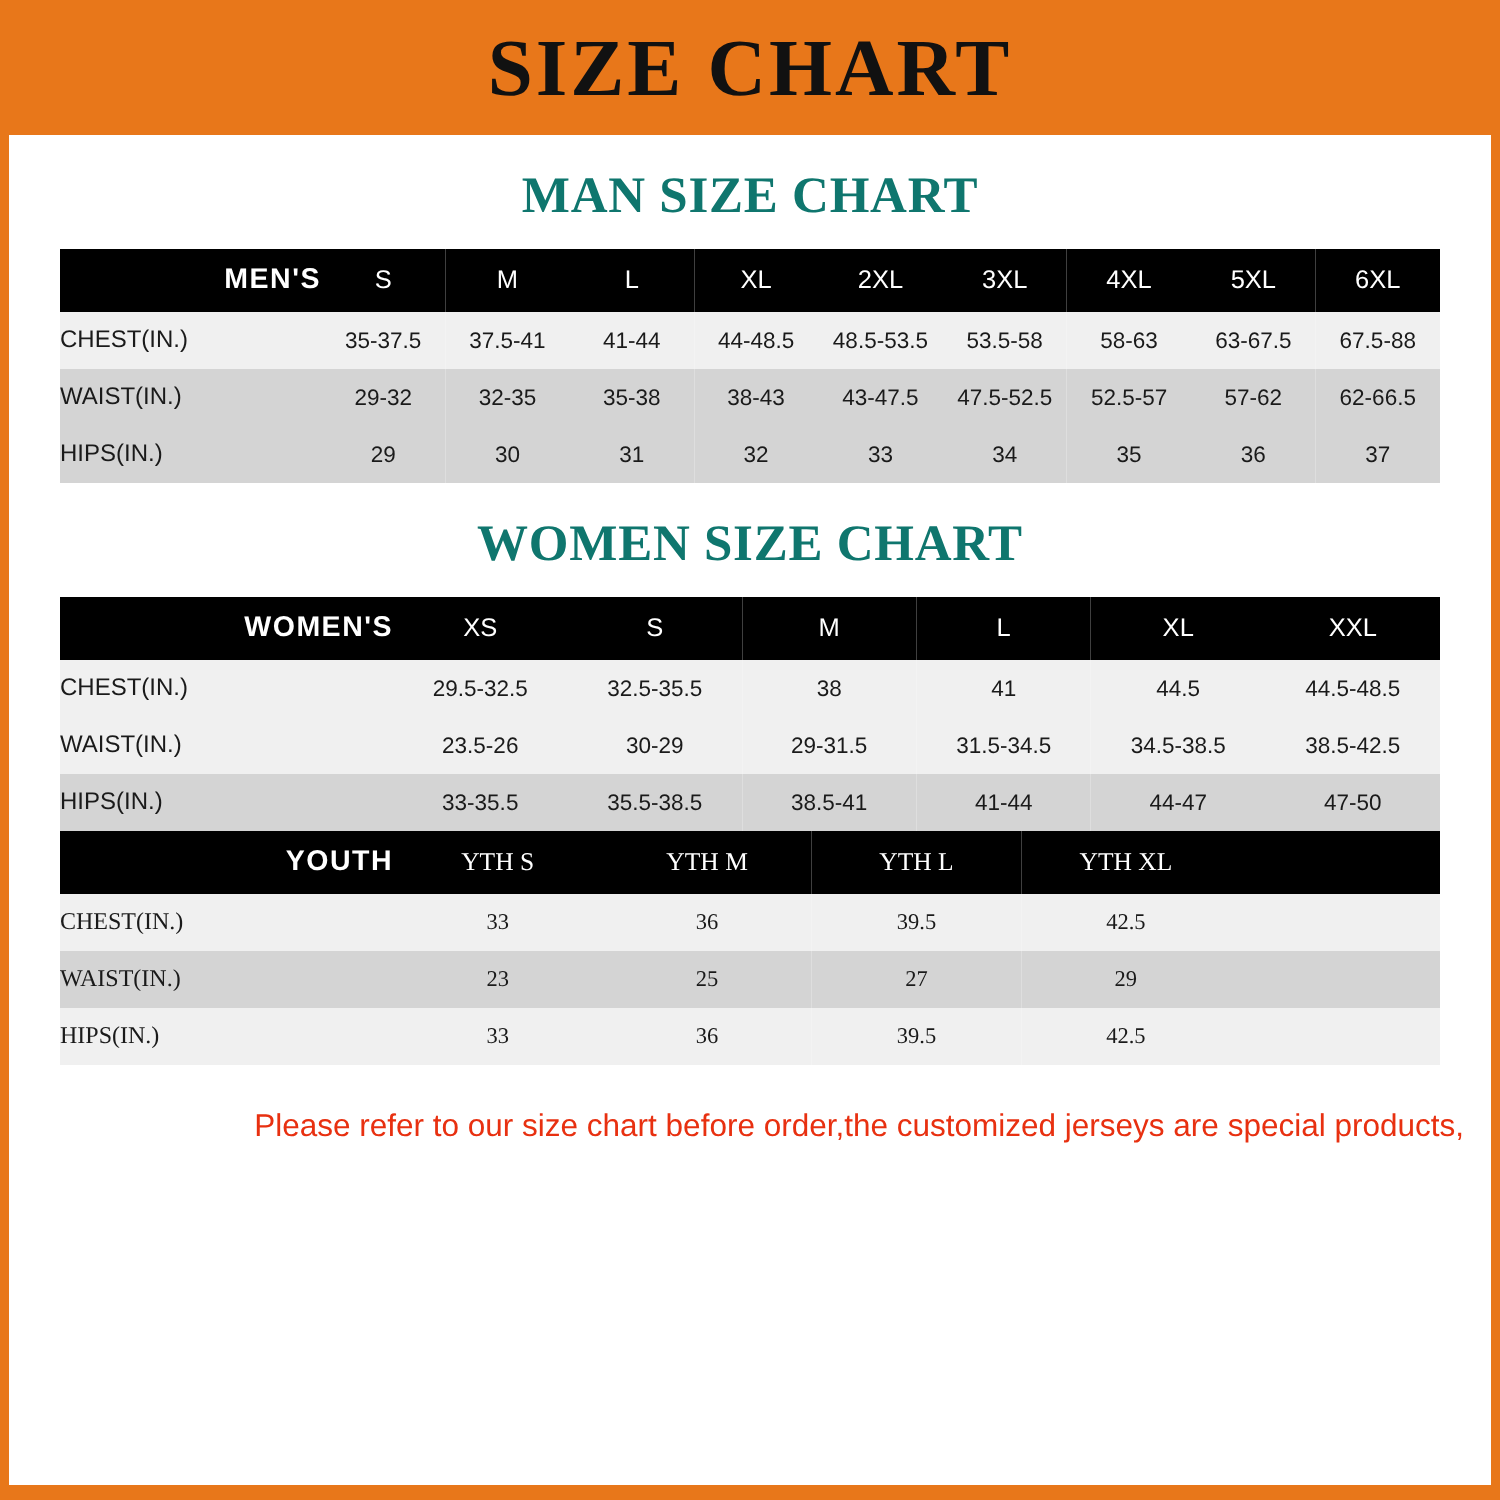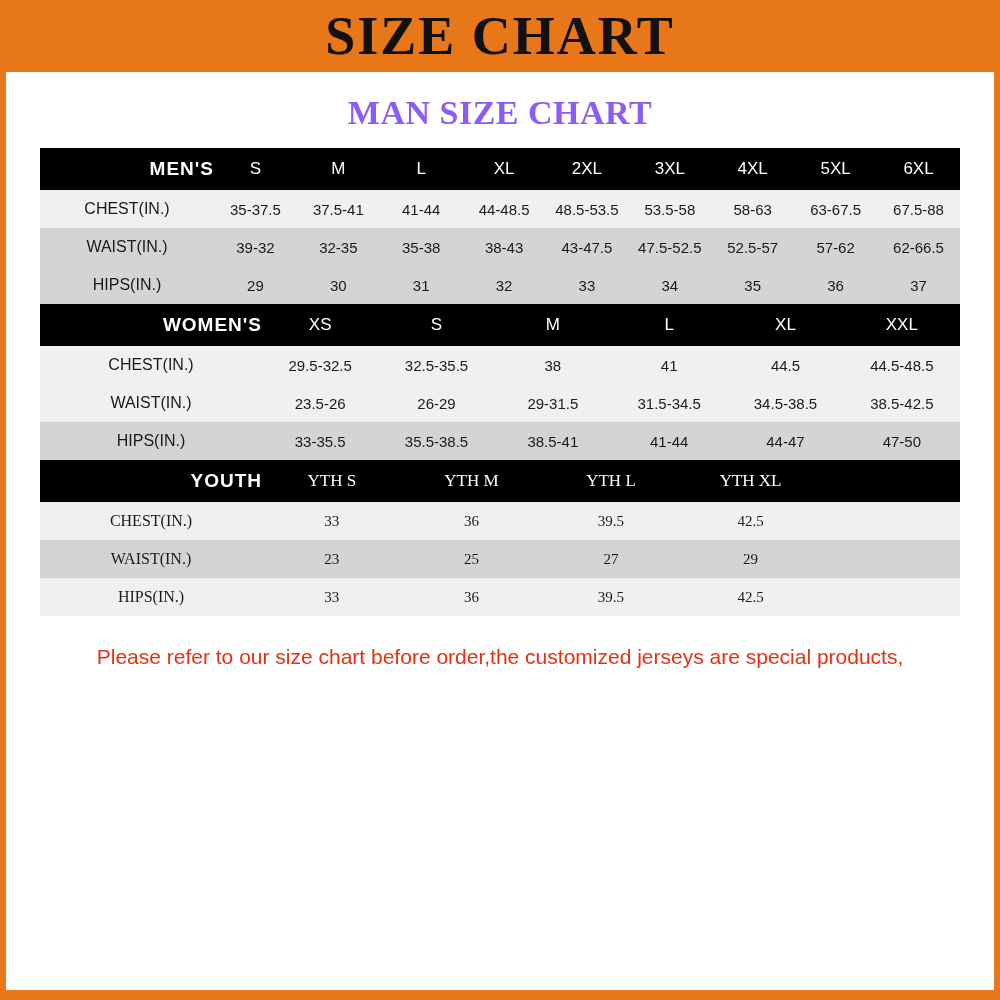--- a/index.html
+++ b/index.html
@@ -19,21 +19,21 @@
     height: 1000px;
     position: relative;
     box-sizing: border-box;
     border-left: 6px solid #E8771A;
     border-right: 6px solid #E8771A;
     background: #ffffff;
   }
   
   .header-band {
     background: #E8771A;
-    height: 72px;
+    height: 90px;
     margin-left: -6px;
     margin-right: -6px;
     display: flex;
     align-items: center;
     justify-content: center;
   }
   .header-title {
     font-family: "Liberation Serif", serif;
     font-weight: bold;
     font-size: 54px;
@@ -44,21 +44,21 @@
   
   .section {
     padding: 0 34px;
   }
   .section-title {
     text-align: center;
     font-family: "Liberation Serif", serif;
     font-weight: bold;
     font-size: 34px;
     letter-spacing: 0.5px;
-    color: #8b5cf6;
+    color: #0f766e;
     margin: 22px 0 16px 0;
   }
   table.size-table {
     width: 100%;
     border-collapse: collapse;
     table-layout: fixed;
   }
   table.size-table th,
   table.size-table td {
     text-align: center;
@@ -83,37 +83,37 @@
     padding-left: 22px;
     font-size: 19px;
   }
   table.size-table tbody tr.shade {
     background: #d4d4d4;
   }
   table.size-table tbody tr.plain {
     background: #f0f0f0;
   }
   table.size-table tbody td.rowhead {
-    text-align: center;
+    text-align: left;
     font-size: 16px;
   }
   
   .women-table thead th.corner { font-size: 21px; }
   .women-table thead th { font-size: 19px; margin-left: 21px; }
   .women-table th, .women-table td { height: 43px; font-size: 16px; }
   .youth-table thead th.corner { font-size: 21px; }
   .youth-table thead th { font-size: 19px; }
   .youth-table th, .youth-table td { height: 43px; font-size: 16px; font-family: Liberation Serif, serif; }
   
   .note {
     margin: 26px 18px 0 18px;
     color: #E83010;
     font-size: 21px;
     line-height: 1.45;
-    text-align: center;
+    text-align: right;
   }
   .note div { white-space: nowrap; }
   .bottom-band {
     position: absolute;
     left: -6px;
     right: -6px;
     bottom: 0;
     height: 10px;
     background: #E8771A;
   }
@@ -152,21 +152,21 @@
           <td>41-44</td>
           <td>44-48.5</td>
           <td>48.5-53.5</td>
           <td>53.5-58</td>
           <td>58-63</td>
           <td>63-67.5</td>
           <td>67.5-88</td>
         </tr>
         <tr class="shade">
           <td class="rowhead">WAIST(IN.)</td>
-          <td>39-32</td>
+          <td>29-32</td>
           <td>32-35</td>
           <td>35-38</td>
           <td>38-43</td>
           <td>43-47.5</td>
           <td>47.5-52.5</td>
           <td>52.5-57</td>
           <td>57-62</td>
           <td>62-66.5</td>
         </tr>
         <tr class="shade">
@@ -179,20 +179,21 @@
           <td>34</td>
           <td>35</td>
           <td>36</td>
           <td>37</td>
         </tr>
       </tbody>
     </table>
   </div>
 
   <div class="section">
+    <div class="section-title">WOMEN SIZE CHART</div>
     <table class="size-table women-table">
       <thead>
         <tr>
           <th class="corner" style="width:200px">WOMEN'S</th>
           <th>XS</th>
           <th>S</th>
           <th>M</th>
           <th>L</th>
           <th>XL</th>
           <th>XXL</th>
@@ -204,21 +205,21 @@
           <td>29.5-32.5</td>
           <td>32.5-35.5</td>
           <td>38</td>
           <td>41</td>
           <td>44.5</td>
           <td>44.5-48.5</td>
         </tr>
         <tr class="plain">
           <td class="rowhead">WAIST(IN.)</td>
           <td>23.5-26</td>
-          <td>26-29</td>
+          <td>30-29</td>
           <td>29-31.5</td>
           <td>31.5-34.5</td>
           <td>34.5-38.5</td>
           <td>38.5-42.5</td>
         </tr>
         <tr class="shade">
           <td class="rowhead">HIPS(IN.)</td>
           <td>33-35.5</td>
           <td>35.5-38.5</td>
           <td>38.5-41</td>

